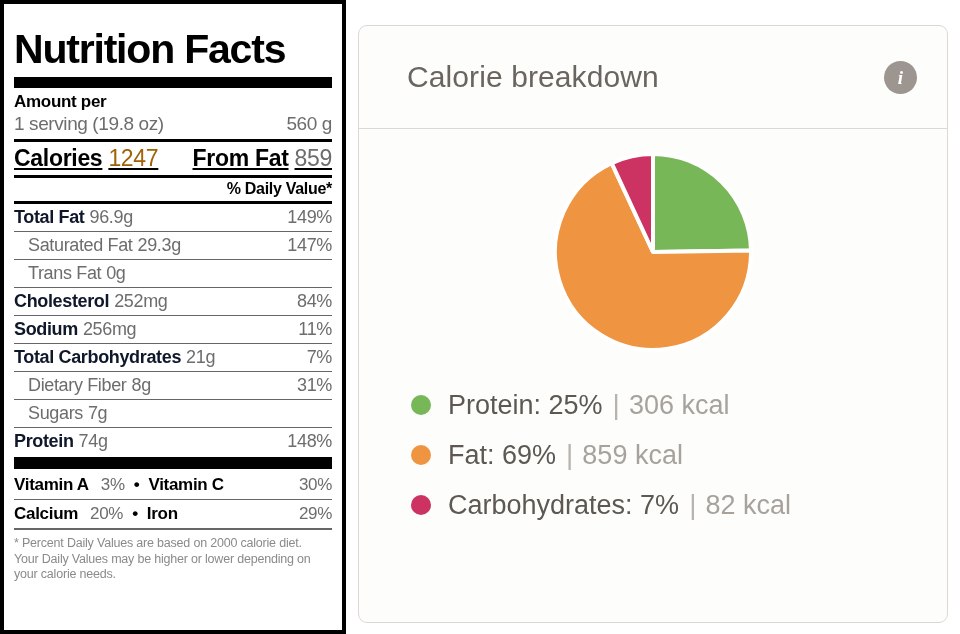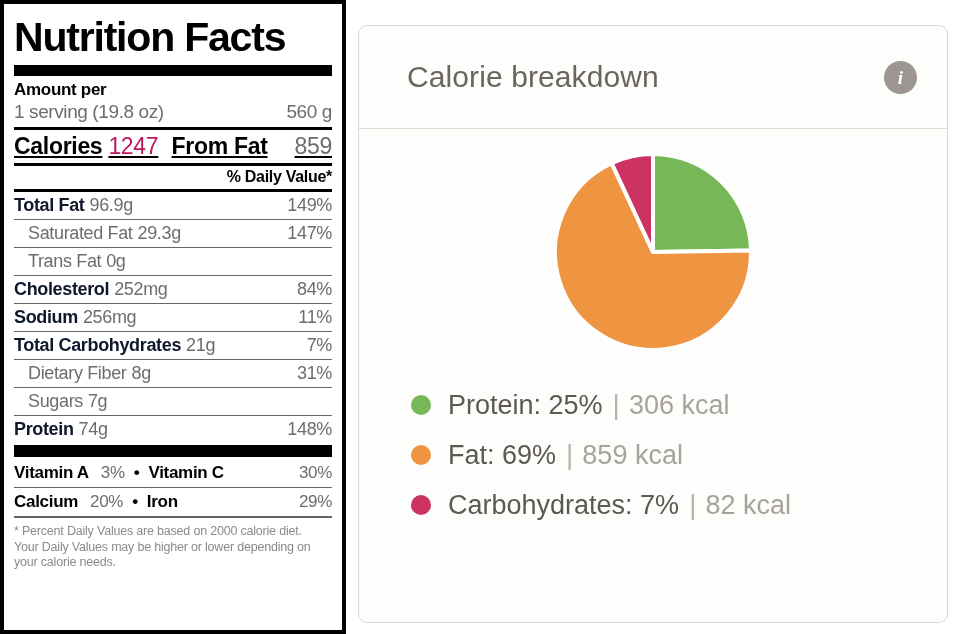--- a/index.html
+++ b/index.html
@@ -18,21 +18,21 @@
   
   #nutrition-panel {
     position: absolute;
     left: 0;
     top: 0;
     width: 346px;
     height: 634px;
     box-sizing: border-box;
     border: 4px solid #000000;
     background: #ffffff;
-    padding: 1px 10px;
+    padding: 13px 10px;
   }
   .nf-title {
     font-family: "Liberation Sans", sans-serif;
     font-weight: bold;
     font-size: 41px;
     letter-spacing: -1.2px;
     line-height: 50px;
     color: #000;
     padding-top: 7px;
     white-space: nowrap;
@@ -74,24 +74,24 @@
   }
   .nf-cal-row {
     display: flex;
     align-items: baseline;
     font-size: 23px;
     padding: 3px 0 3px 0;
     letter-spacing: -0.3px;
     text-decoration: underline;
   }
   .nf-cal-row .lbl { font-weight: bold; color: #000; }
-  .nf-cal-row .val { color: #be185d; margin-left: 6px; }
+  .nf-cal-row .val { color: #a16207; margin-left: 6px; }
   .nf-cal-row .spacer { flex: 1; }
   .nf-cal-row .lbl2 { font-weight: bold; color: #000; }
-  .nf-cal-row .val2 { color: #6d6d6d; margin-left: 27px; }
+  .nf-cal-row .val2 { color: #6d6d6d; margin-left: 6px; }
   .nf-dv-row {
     text-align: right;
     font-weight: bold;
     font-size: 16px;
     color: #000;
     padding: 2px 0 3px 0;
     letter-spacing: -0.3px;
   }
   .nf-row {
     display: flex;

